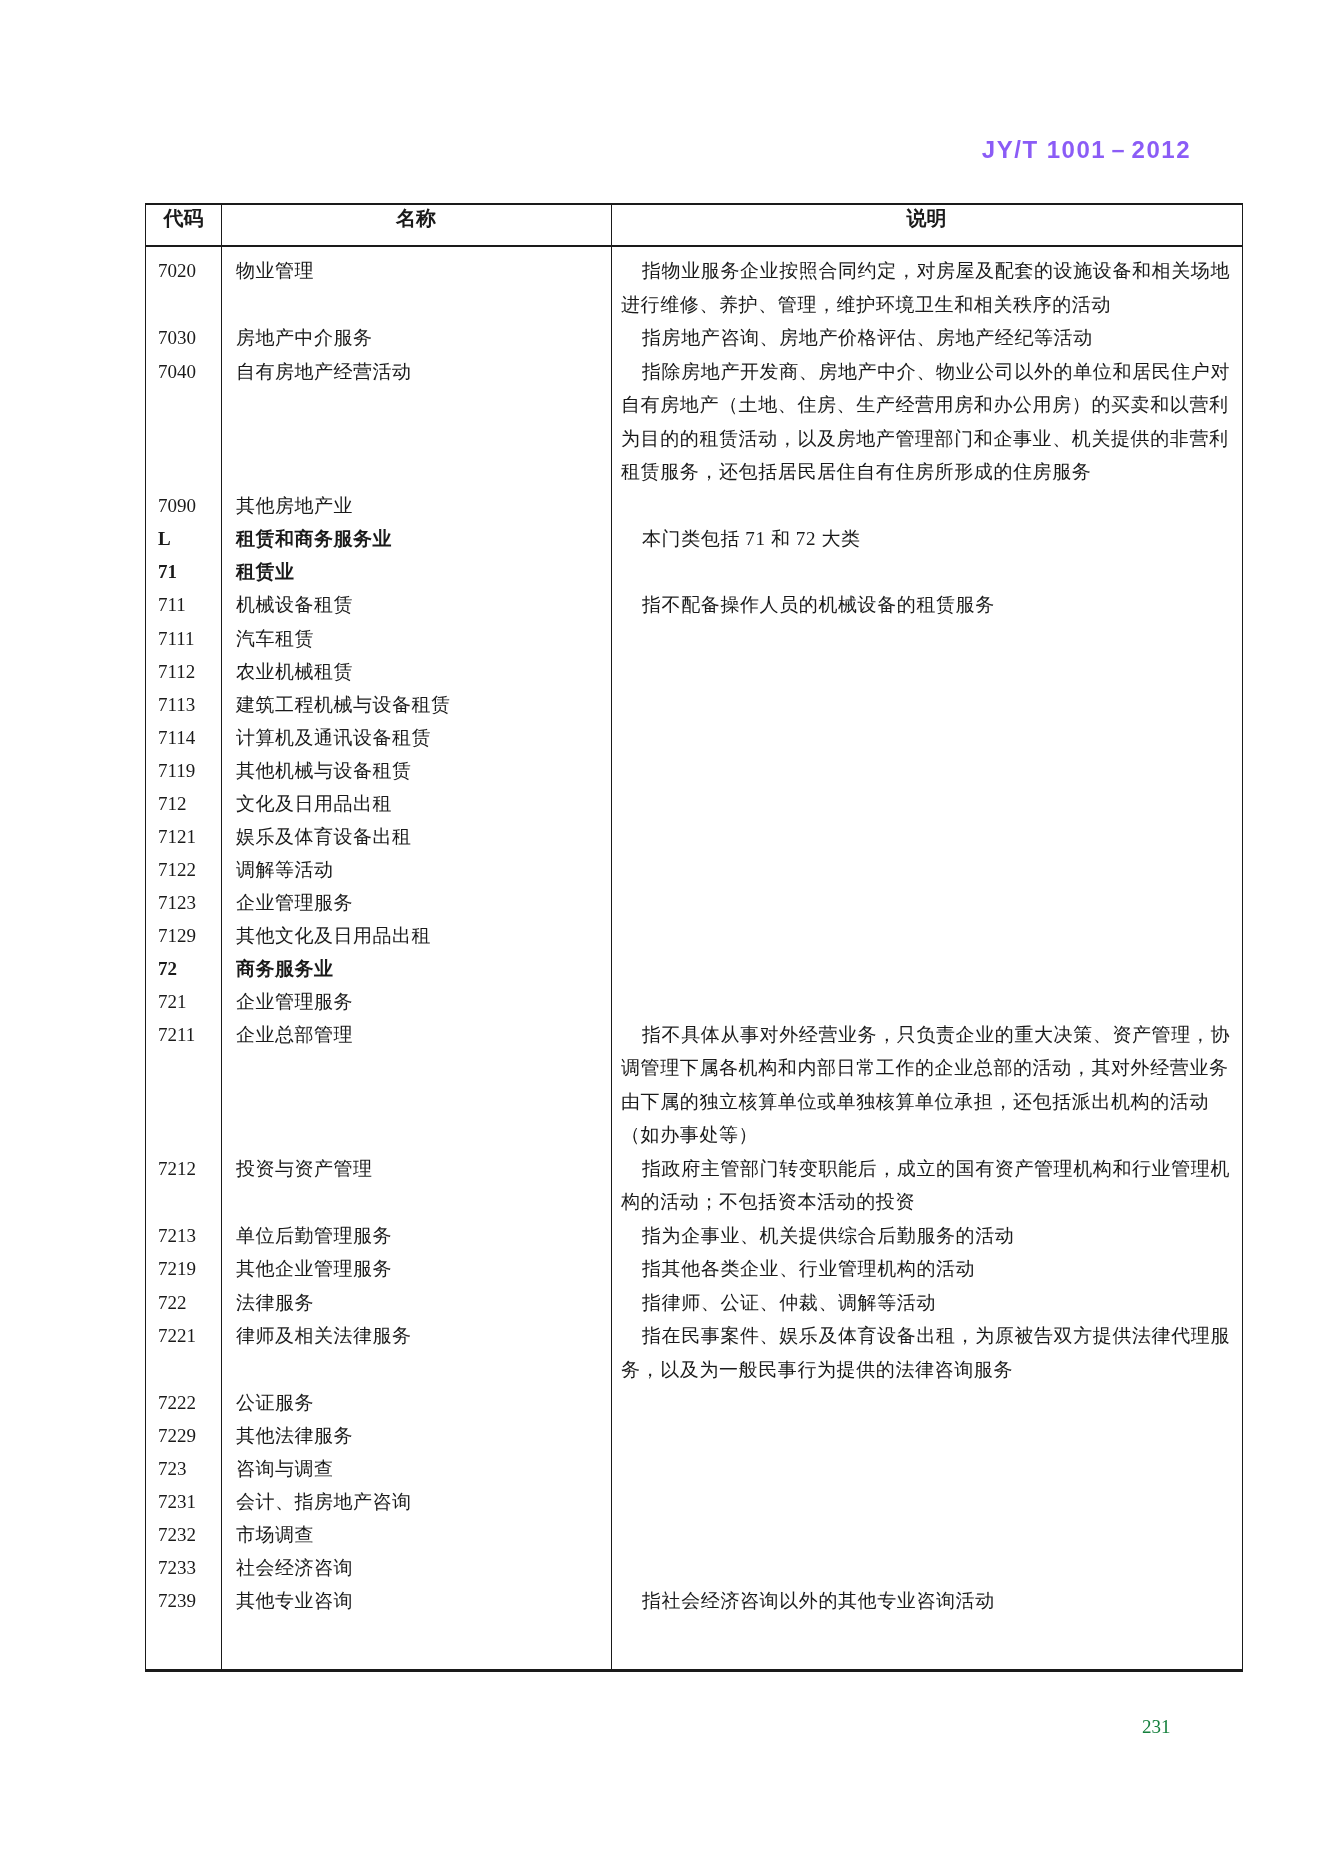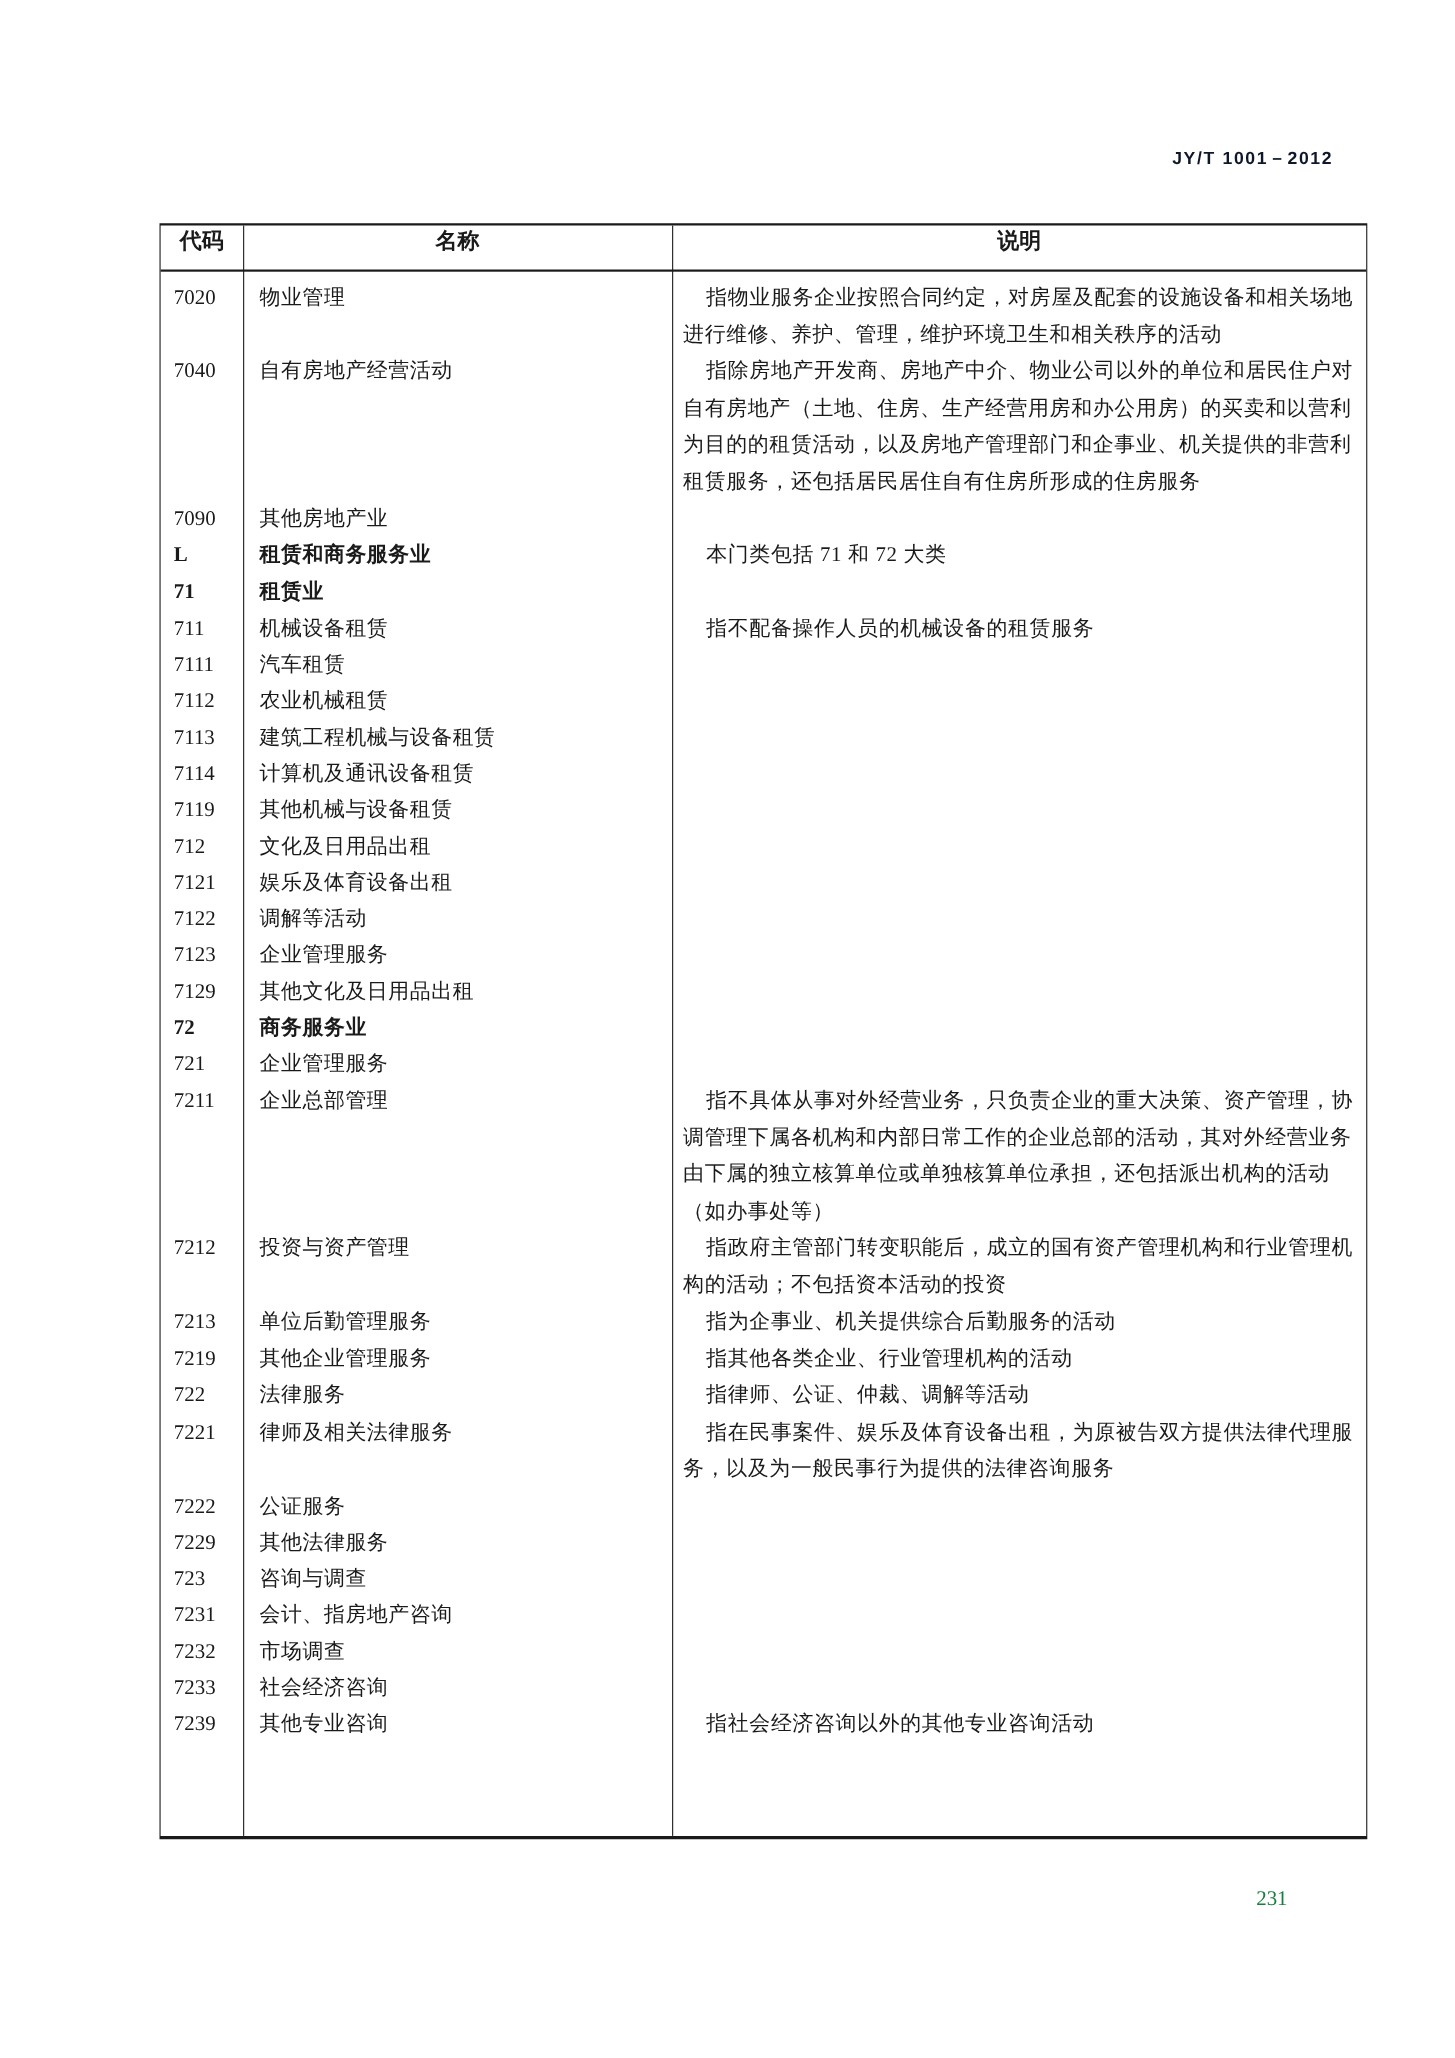--- a/index.html
+++ b/index.html
@@ -8,26 +8,26 @@
     width: 1323px;
     height: 1871px;
     background: #ffffff;
     font-family: "Liberation Serif", "DejaVu Serif", serif;
     color: #1a1a1a;
     overflow: hidden;
   }
   .doc-number {
     position: absolute;
     top: 134px;
-    right: 111px;
+    right: 132px;
     font-family: "Liberation Sans", "DejaVu Sans", sans-serif;
     font-weight: 600;
-    font-size: 16px;
+    font-size: 24px;
     letter-spacing: 1.5px;
-    color: #0f172a;
+    color: #8b5cf6;
   }
   .doc-table {
     position: absolute;
     left: 145px;
     top: 203px;
     width: 1098px;
     height: 1469px;
     box-sizing: border-box;
     border-top: 2px solid #1a1a1a;
     border-bottom: 3px solid #1a1a1a;
@@ -115,20 +115,25 @@
       <div class="cell c-desc">说明</div>
     </div>
 
     <div class="tbody" id="table-body">
   <div class="row">
     <div class="c-code">7020</div>
     <div class="c-name">物业管理</div>
     <div class="c-desc">指物业服务企业按照合同约定，对房屋及配套的设施设备和相关场地进行维修、养护、管理，维护环境卫生和相关秩序的活动</div>
   </div>
 
+  <div class="row">
+    <div class="c-code">7030</div>
+    <div class="c-name">房地产中介服务</div>
+    <div class="c-desc">指房地产咨询、房地产价格评估、房地产经纪等活动</div>
+  </div>
 
   <div class="row">
     <div class="c-code">7040</div>
     <div class="c-name">自有房地产经营活动</div>
     <div class="c-desc">指除房地产开发商、房地产中介、物业公司以外的单位和居民住户对自有房地产（土地、住房、生产经营用房和办公用房）的买卖和以营利为目的的租赁活动，以及房地产管理部门和企事业、机关提供的非营利租赁服务，还包括居民居住自有住房所形成的住房服务</div>
   </div>
 
   <div class="row">
     <div class="c-code">7090</div>
     <div class="c-name">其他房地产业</div>

